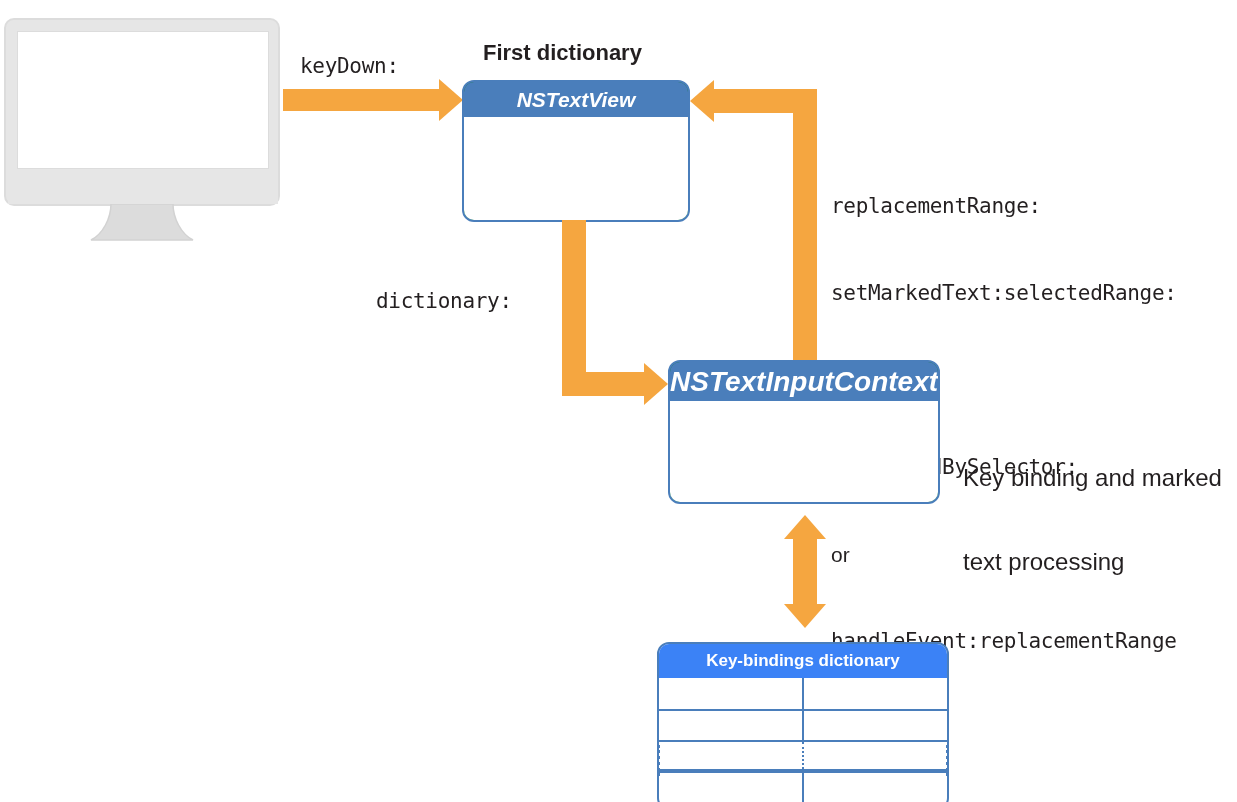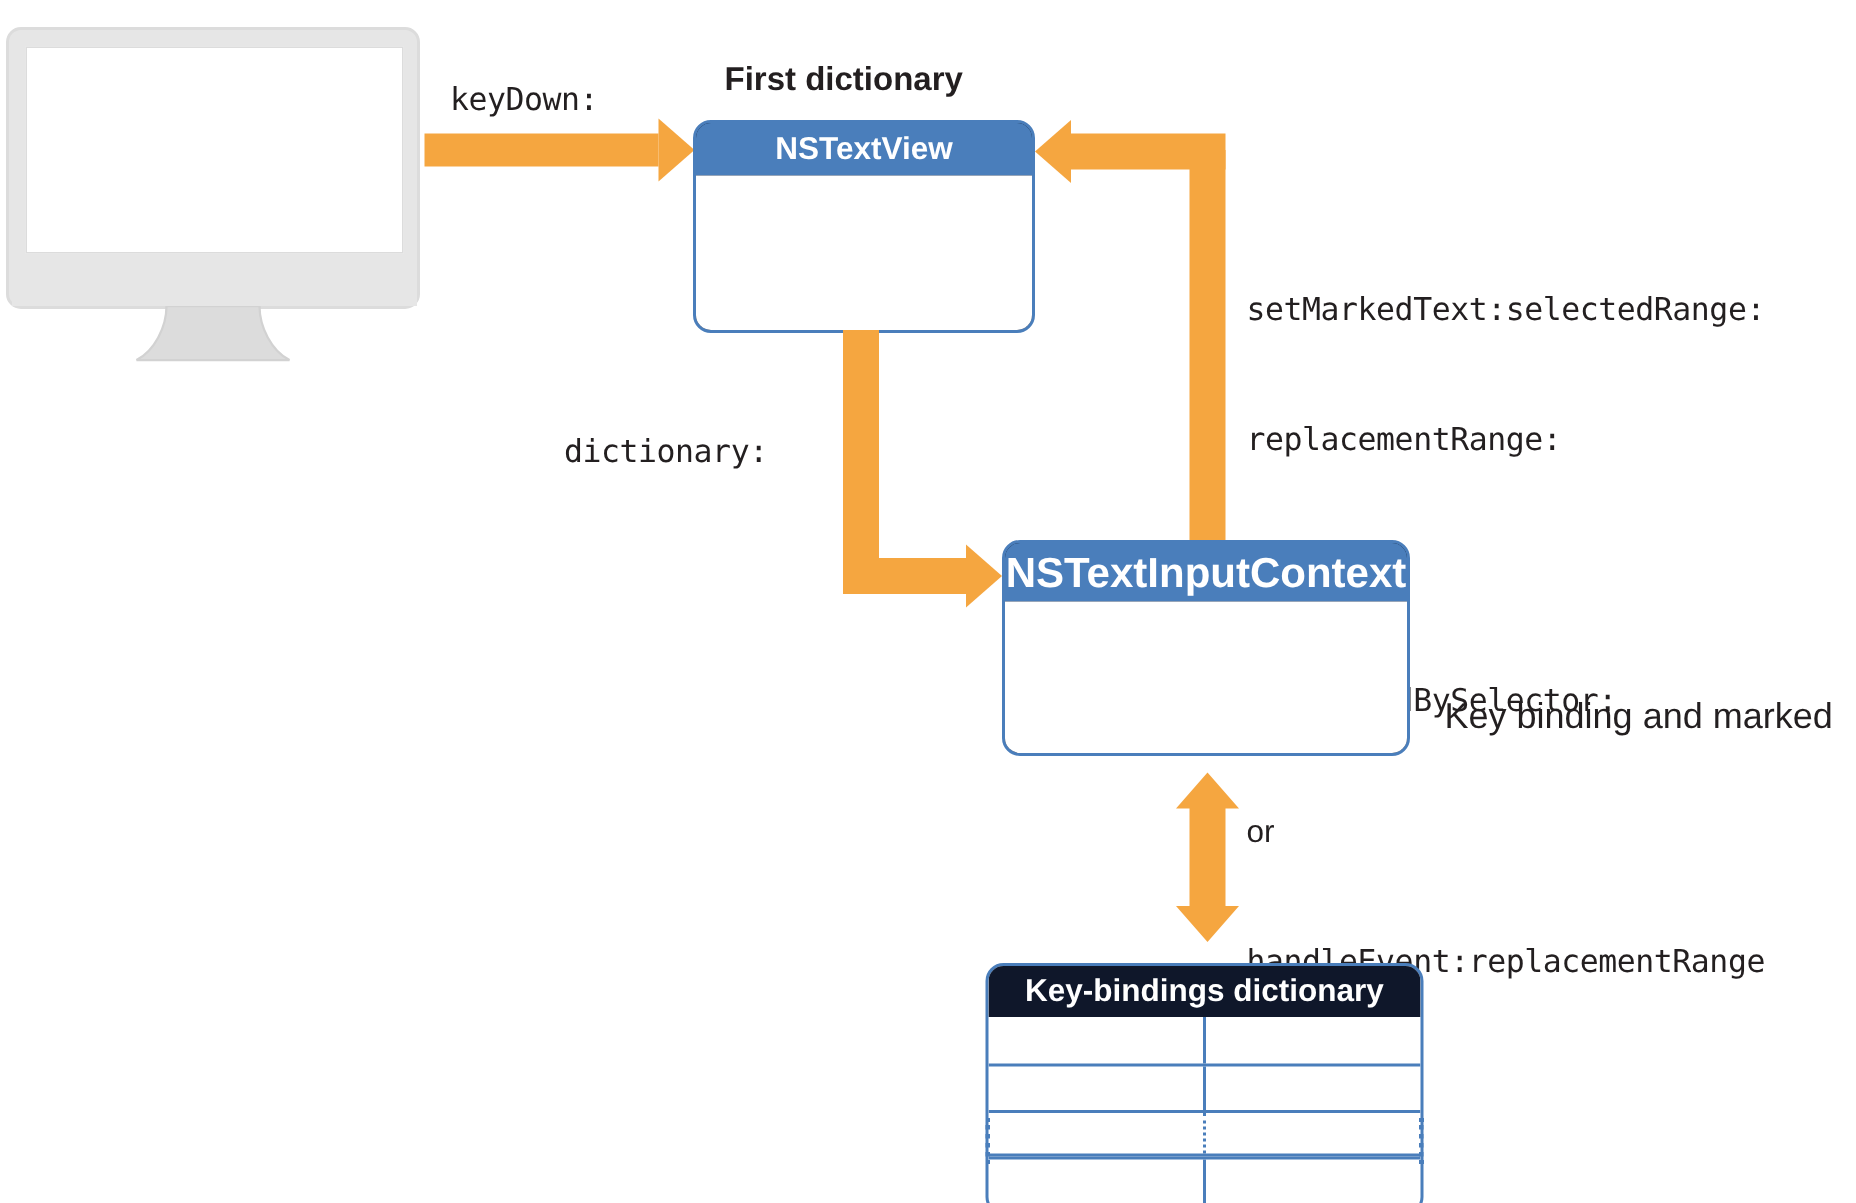--- a/index.html
+++ b/index.html
@@ -25,30 +25,30 @@
               border-left:24px solid #f5a640;}
   .head-left{border-top:21px solid transparent;border-bottom:21px solid transparent;
              border-right:24px solid #f5a640;}
   .head-up{border-left:21px solid transparent;border-right:21px solid transparent;
            border-bottom:24px solid #f5a640;}
   .head-down{border-left:21px solid transparent;border-right:21px solid transparent;
              border-top:24px solid #f5a640;}
 
   
   .box{position:absolute;border:2px solid #4a7ebb;border-radius:12px;
-       background:#0f172a;box-sizing:border-box;overflow:hidden;}
+       background:#15803d;box-sizing:border-box;overflow:hidden;font-style:italic;}
   .box-header{background:#4a7ebb;color:#ffffff;font-weight:bold;
               text-align:center;box-sizing:border-box;}
   .box-body{background:#ffffff;}
 
   
   .kbd-table{position:absolute;border:2px solid #4a7ebb;border-radius:12px;
              background:#fff;box-sizing:border-box;overflow:hidden;}
-  .kbd-header{background:#0f172a;color:#fff;font-weight:bold;text-align:center;
-              font-size:21px;line-height:34px;height:34px;}
+  .kbd-header{background:#3b82f6;color:#fff;font-weight:bold;text-align:center;
+              font-size:17px;line-height:34px;height:34px;}
   .kbd-row{display:flex;height:31px;border-top:2px solid #4a7ebb;box-sizing:border-box;}
   .kbd-row.first{border-top:none;}
   .kbd-row.dots{border-top:2px solid #4a7ebb;border-bottom:2px solid #4a7ebb;}
   .kbd-cell{flex:1;box-sizing:border-box;border-left:2px solid #4a7ebb;}
   .kbd-cell:first-child{border-left:none;}
   .kbd-row.dots .kbd-cell{border-left:2px dotted #4a7ebb;}
   .kbd-row.dots .kbd-cell:first-child{border-left:none;}
   .dots-edge{position:absolute;width:0;border-left:3px dotted #4a7ebb;}
 
   
@@ -90,35 +90,36 @@
   <div class="lbl mono" style="left:376px;top:277px;">dictionary:</div>
   <div class="bar" style="left:562px;top:208px;width:24px;height:158px;"></div>
   <div class="bar" style="left:562px;top:360px;width:82px;height:24px;"></div>
   <div class="head head-right" style="left:644px;top:351px;"></div>
 
   <div class="bar" style="left:793px;top:88px;width:24px;height:260px;"></div>
   <div class="bar" style="left:714px;top:77px;width:103px;height:24px;"></div>
   <div class="head head-left" style="left:690px;top:68px;"></div>
 
   <div class="lbl sel-list" style="left:831px;top:122px;">
+    <div class="mono">replacementRange:</div>
     <div class="mono">setMarkedText:selectedRange:</div>
-    <div class="mono">replacementRange:</div>
     <div class="sans">or</div>
     <div class="mono">doCommandBySelector:</div>
     <div class="sans">or</div>
     <div class="mono">handleEvent:replacementRange</div>
   </div>
 
   <div class="box" style="left:668px;top:348px;width:272px;height:144px;">
     <div class="box-header" style="height:39px;line-height:39px;font-size:28px;">NSTextInputContext</div>
     <div class="box-body" style="height:101px;"></div>
   </div>
 
   <div class="lbl side-note" style="left:963px;top:396px;width:270px;">
     <div>Key binding and marked</div>
+    <div>text processing</div>
   </div>
 
   <div class="head head-up" style="left:784px;top:503px;"></div>
   <div class="bar" style="left:793px;top:525px;width:24px;height:68px;"></div>
   <div class="head head-down" style="left:784px;top:592px;"></div>
 
   <div class="kbd-table" style="left:657px;top:630px;width:292px;height:168px;">
     <div class="kbd-header">Key-bindings dictionary</div>
 
     <div class="kbd-row first">

